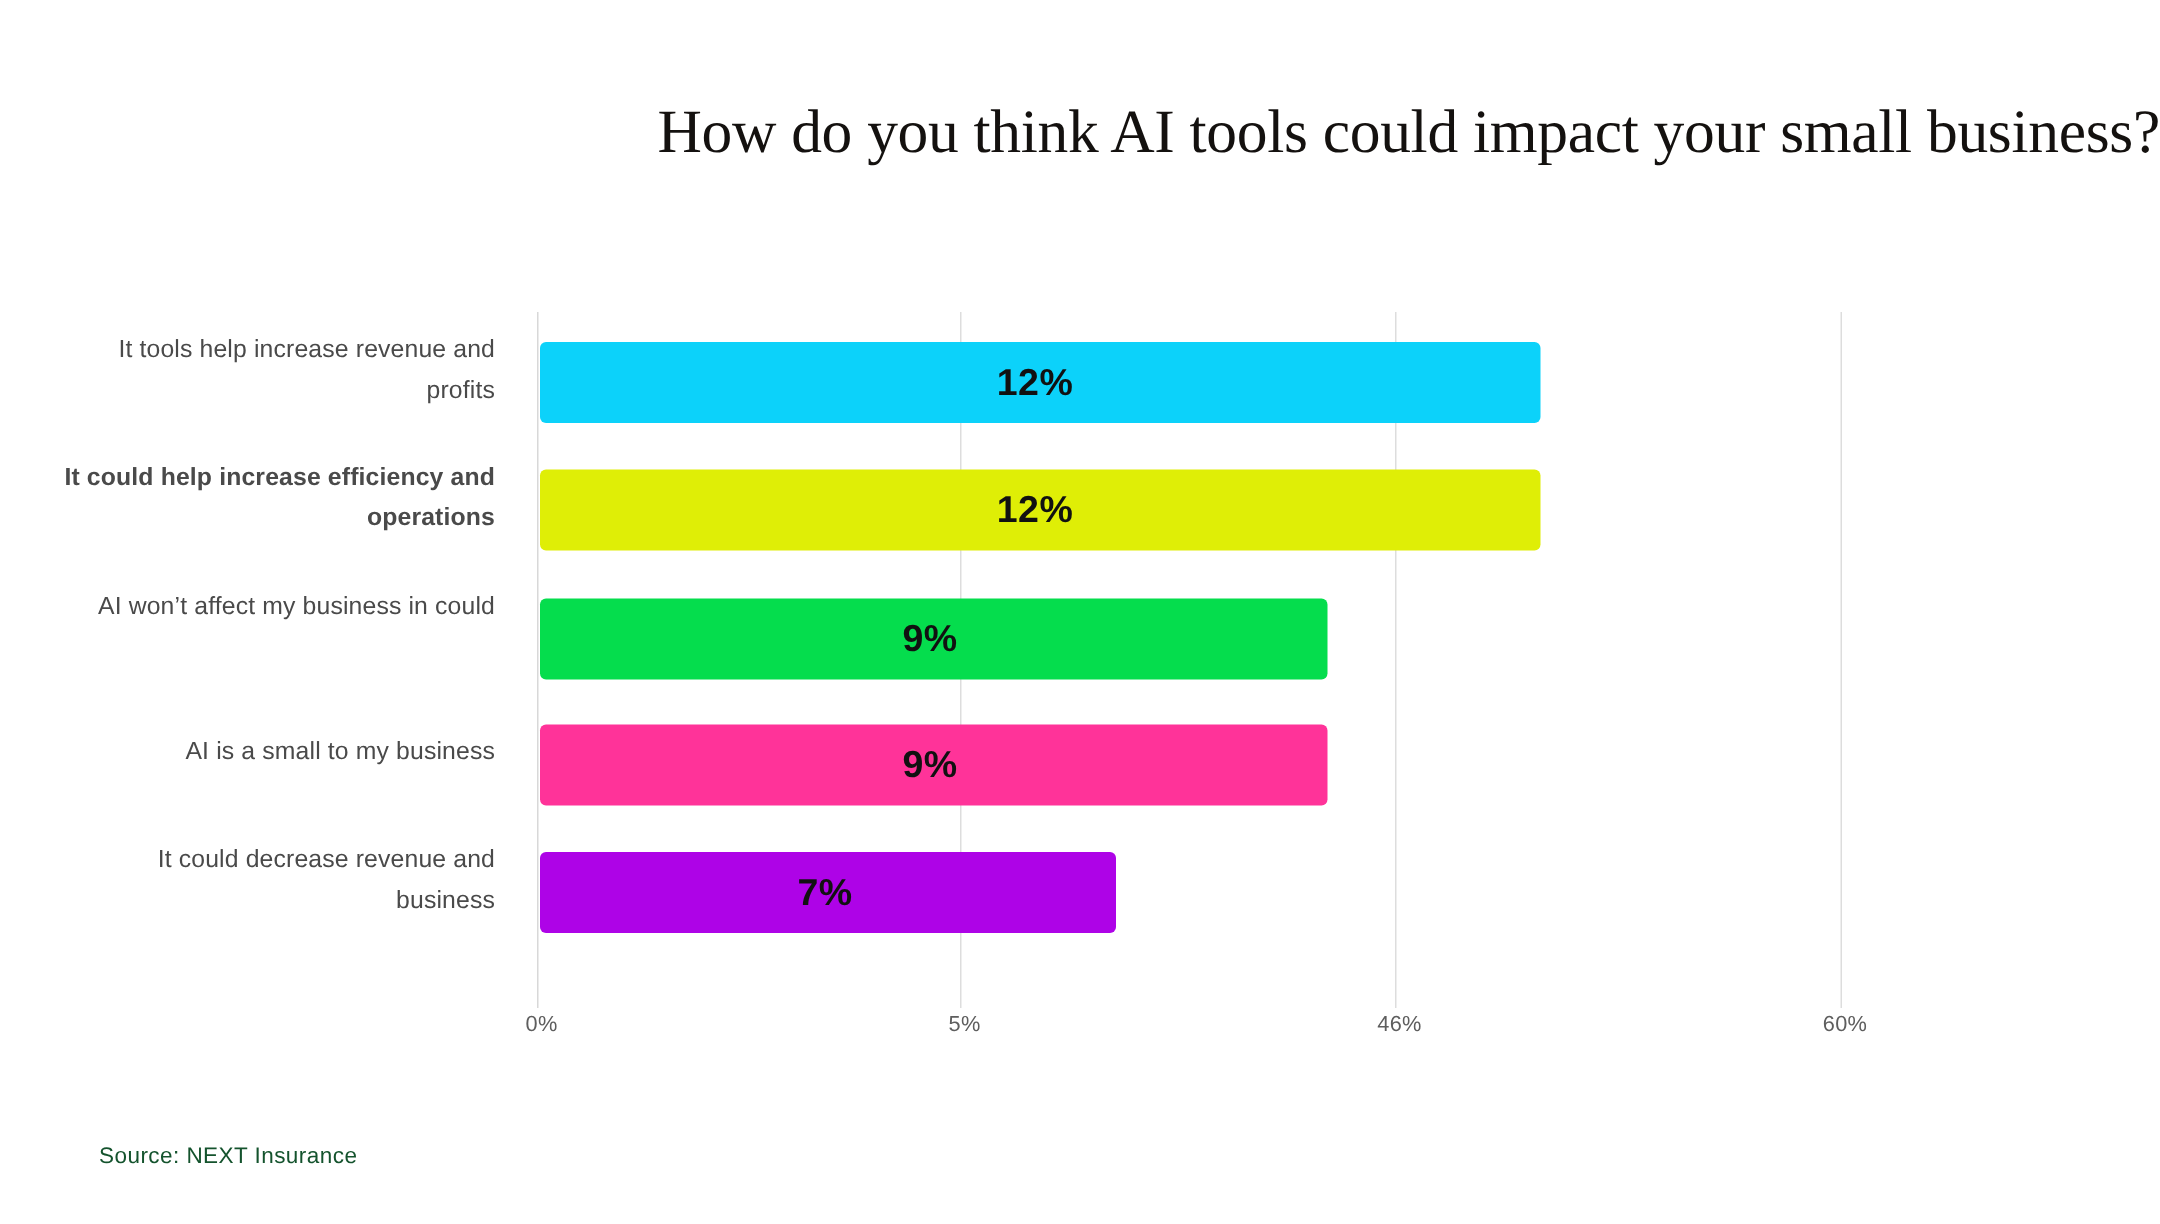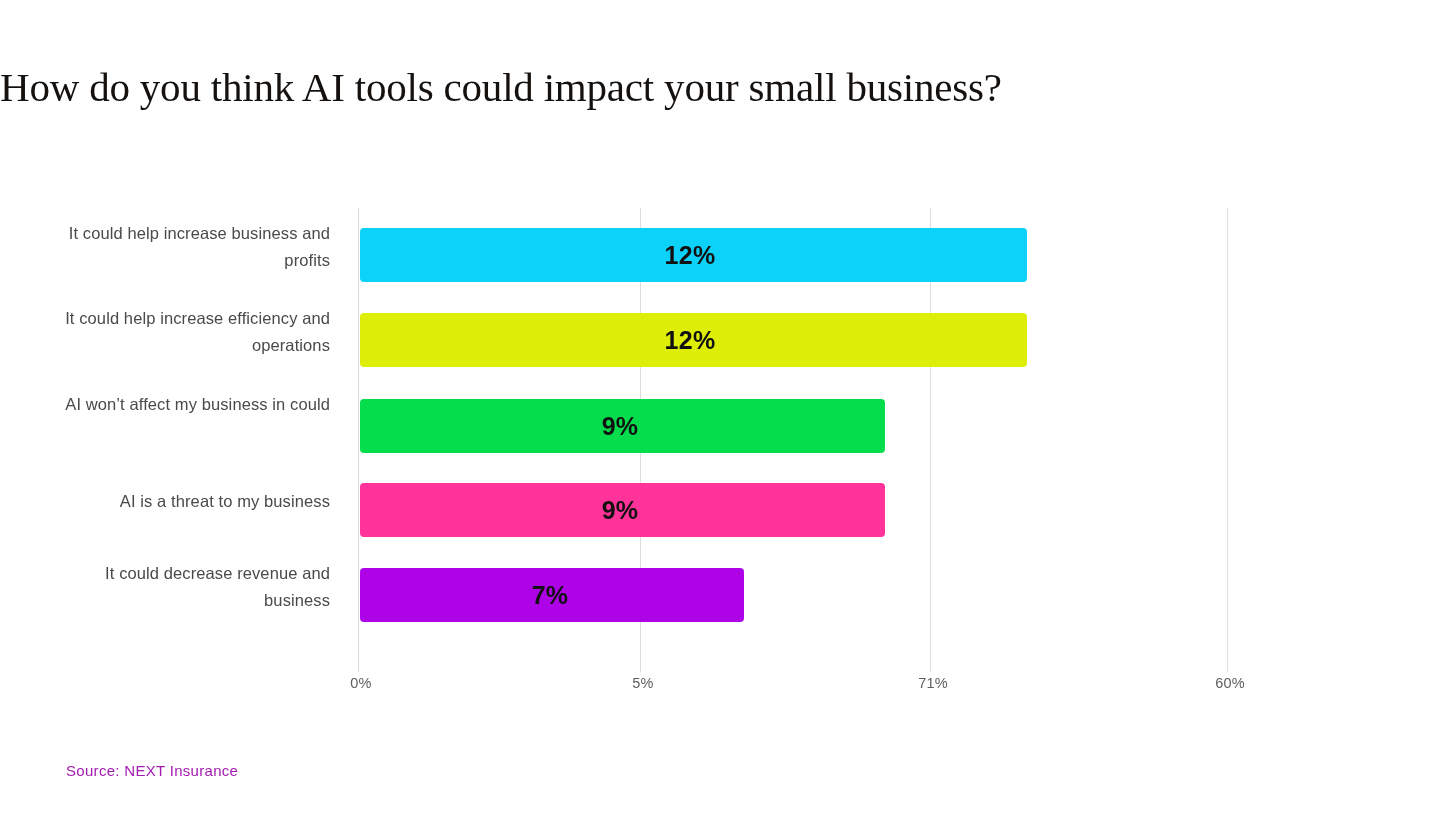--- a/index.html
+++ b/index.html
@@ -21,21 +21,21 @@
     width: 1440px;
     height: 816px;
   }
 
   
   #chart-title {
     position: absolute;
     left: 0;
     top: 63px;
     width: 1440px;
-    text-align: left;
+    text-align: right;
     font-family: "Liberation Serif", "DejaVu Serif", serif;
     font-size: 41px;
     font-weight: 400;
     color: #14110f;
     letter-spacing: -0.2px;
     white-space: nowrap;
   }
 
   
   #plot-area {
@@ -106,64 +106,64 @@
     white-space: nowrap;
     letter-spacing: 0.3px;
   }
 
   
   #source-note {
     position: absolute;
     left: 66px;
     top: 762px;
     font-size: 15px;
-    color: #a21caf;
+    color: #14532d;
     letter-spacing: 0.3px;
     white-space: nowrap;
   }
 </style>
 </head>
 <body>
 
 <div id="chart-root">
 
   <div id="chart-title">How do you think AI tools could impact your small business?</div>
 
   <div id="plot-area">
 
     <div class="gridline axis-zero" style="left:358px;"></div>
     <div class="gridline" style="left:640px;"></div>
     <div class="gridline" style="left:930px;"></div>
     <div class="gridline" style="left:1227px;"></div>
 
     <div class="tick-label" style="left:361px;">0%</div>
     <div class="tick-label" style="left:643px;">5%</div>
-    <div class="tick-label" style="left:933px;">71%</div>
+    <div class="tick-label" style="left:933px;">46%</div>
     <div class="tick-label" style="left:1230px;">60%</div>
 
     <div class="cat-row" style="top:228px;">
-      <div class="cat-label" style="top:-8px;">It could help increase business and profits</div>
+      <div class="cat-label" style="top:-8px;">It tools help increase revenue and profits</div>
       <div class="bar" style="width:667px;background:#0CD2FA;"></div>
       <div class="bar-value" style="left:690px;">12%</div>
     </div>
 
     <div class="cat-row" style="top:313px;">
-      <div class="cat-label" style="top:-8px;">It could help increase efficiency and operations</div>
+      <div class="cat-label" style="top:-8px;font-weight:bold;">It could help increase efficiency and operations</div>
       <div class="bar" style="width:667px;background:#DFEE06;"></div>
       <div class="bar-value" style="left:690px;">12%</div>
     </div>
 
     <div class="cat-row" style="top:399px;">
       <div class="cat-label" style="top:-8px;">AI won’t affect my business in could</div>
       <div class="bar" style="width:525px;background:#05DD4D;"></div>
       <div class="bar-value" style="left:620px;">9%</div>
     </div>
 
     <div class="cat-row" style="top:483px;">
-      <div class="cat-label" style="top:5px;">AI is a threat to my business</div>
+      <div class="cat-label" style="top:5px;">AI is a small to my business</div>
       <div class="bar" style="width:525px;background:#FF3399;"></div>
       <div class="bar-value" style="left:620px;">9%</div>
     </div>
 
     <div class="cat-row" style="top:568px;">
       <div class="cat-label" style="top:-8px;">It could decrease revenue and business</div>
       <div class="bar" style="width:384px;background:#AE03E7;"></div>
       <div class="bar-value" style="left:550px;">7%</div>
     </div>
 

